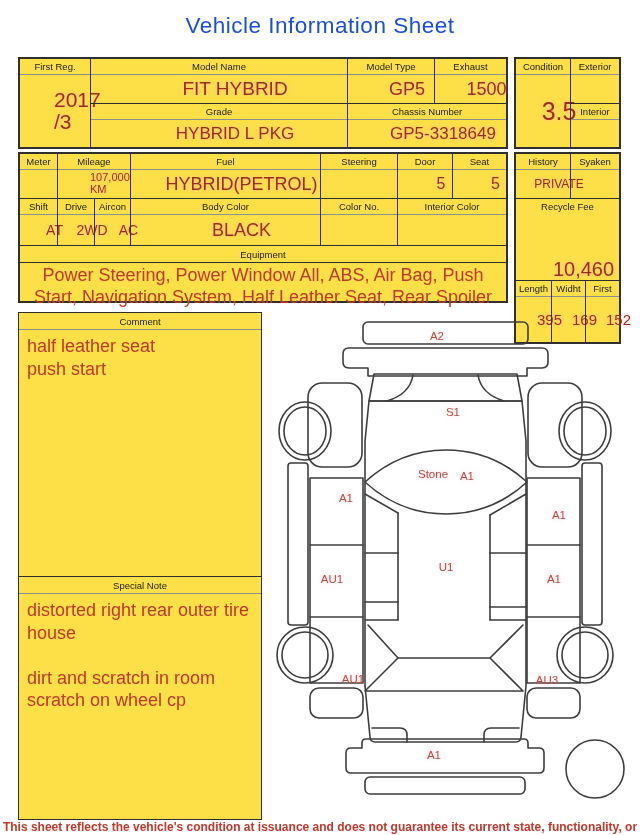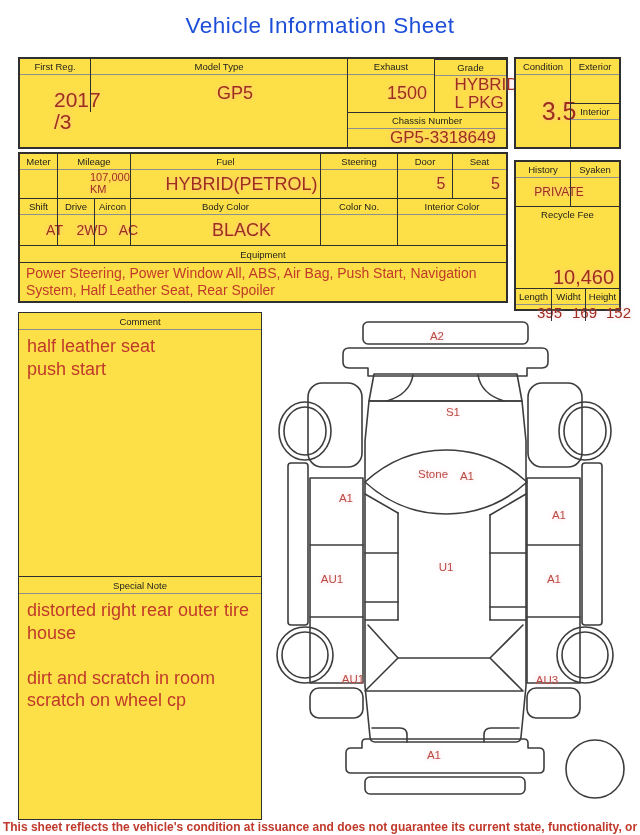--- a/index.html
+++ b/index.html
@@ -20,38 +20,38 @@
     font-size:22.5px;letter-spacing:.5px;color:#1d4ed8;font-weight:400;
   }
   .box{position:absolute;box-sizing:border-box;border:2px solid var(--bd);background:#fde047;}
   .t1l{left:18px;top:57px;width:490px;height:92px;display:grid;
        grid-template-columns:70px 257px 87px 1fr;grid-template-rows:1fr 1fr;}
   .t1r{left:514px;top:57px;width:107px;height:92px;display:grid;
        grid-template-columns:54px 1fr;grid-template-rows:1fr 1fr;}
   .t2l{left:18px;top:152px;width:490px;height:151px;display:grid;
        grid-template-columns:37px 37px 36px 190px 77px 55px 1fr;
        grid-template-rows:44px 47px 18px 1fr;}
-  .t2r{left:514px;top:160px;width:107px;height:151px;display:flex;flex-direction:column;}
+  .t2r{left:514px;top:152px;width:107px;height:192px;display:flex;flex-direction:column;}
   .cell{display:flex;flex-direction:column;min-width:0;box-sizing:border-box;}
   .bl{border-left:1.5px solid var(--bd);} .bt{border-top:1.5px solid var(--bd);}
   .hd{flex:0 0 15px;display:flex;align-items:center;justify-content:center;
       font-size:9.5px;color:var(--ink);border-bottom:1px solid var(--hairline);white-space:nowrap;}
   .hd.noline{border-bottom:none;}
   .vl{flex:1 1 auto;display:flex;align-items:center;justify-content:center;
       color:var(--red);text-shadow:0 0 5px rgba(252,168,188,.6);line-height:1.05;margin-left:32px;}
   .pre{white-space:pre-line;}
   .v-first{font-size:21px;justify-content:flex-start;padding-left:2px;align-items:center;}
   .v-model{font-size:19px;} .v-type{font-size:18px;} .v-exh{font-size:18px;}
   .v-grade{font-size:17px;} .v-chassis{font-size:17px;} .v-cond{font-size:25px;}
   .v-mile{font-size:11px;} .v-fuel{font-size:18px;} .v-ds{font-size:16px;}
   .v-sda{font-size:14px;} .v-body{font-size:18px;} .v-hist{font-size:12px;}
   .v-fee{font-size:20px;} .v-lwh{font-size:15px;}
   .equip-hd{grid-column:1/8;display:flex;align-items:center;justify-content:center;
       font-size:9.5px;border-top:1.5px solid var(--bd);border-bottom:1.5px solid var(--bd);}
-  .equip-tx{grid-column:1/8;padding:2px 6px 0 6px;color:var(--note);font-size:14px;line-height:1.2;}
+  .equip-tx{grid-column:1/8;padding:2px 6px 0 6px;color:var(--note);font-size:18px;line-height:1.2;text-align:center;}
   .row{display:flex;box-sizing:border-box;}
   .rowA{flex:0 0 44px;} .rowB{flex:0 0 62px;border-top:1.5px solid var(--bd);display:flex;flex-direction:column;gap:45px;}
   .rowC{flex:1 1 auto;border-top:1.5px solid var(--bd);display:flex;}
   .commentbox{left:18px;top:312px;width:244px;height:508px;display:flex;flex-direction:column;border-width:1.5px;}
   .sec-hd{flex:0 0 16px;display:flex;align-items:center;justify-content:center;
       font-size:9.5px;border-bottom:1px solid var(--hairline);}
   .sec-tx{padding:5px 8px;color:var(--note);font-size:18px;line-height:1.25;white-space:pre-line;}
   .cm-area{flex:0 0 236px;} .sn-top{border-top:1.5px solid var(--bd);}
   .sn-area{flex:1 1 auto;}
   .diagram{position:absolute;left:270px;top:310px;width:368px;height:505px;}
@@ -67,20 +67,24 @@
 
   <div class="title">Vehicle Information Sheet</div>
 
   <div class="box t1l">
     <div class="cell" style="grid-row:1/3;">
       <div class="hd">First Reg.</div>
       <div class="vl v-first pre">2017
 /3</div>
     </div>
     <div class="cell bl">
+      <div class="hd">Model Name</div>
+      <div class="vl v-model">FIT HYBRID</div>
+    </div>
+    <div class="cell bl">
       <div class="hd">Model Type</div>
       <div class="vl v-type">GP5</div>
     </div>
     <div class="cell bl">
       <div class="hd">Exhaust</div>
       <div class="vl v-exh">1500</div>
     </div>
     <div class="cell bl bt">
       <div class="hd">Grade</div>
       <div class="vl v-grade">HYBRID L PKG</div>
@@ -179,21 +183,21 @@
     <div class="rowC">
       <div class="cell" style="width:35px;">
         <div class="hd">Length</div>
         <div class="vl v-lwh">395</div>
       </div>
       <div class="cell bl" style="width:34px;">
         <div class="hd">Widht</div>
         <div class="vl v-lwh">169</div>
       </div>
       <div class="cell bl" style="flex:1;">
-        <div class="hd">Height</div>
+        <div class="hd">First</div>
         <div class="vl v-lwh">152</div>
       </div>
     </div>
   </div>
 
   <div class="box commentbox">
     <div class="sec-hd">Comment</div>
     <div class="sec-tx cm-area">half leather seat
 push start</div>
     <div class="sec-hd sn-top">Special Note</div>

